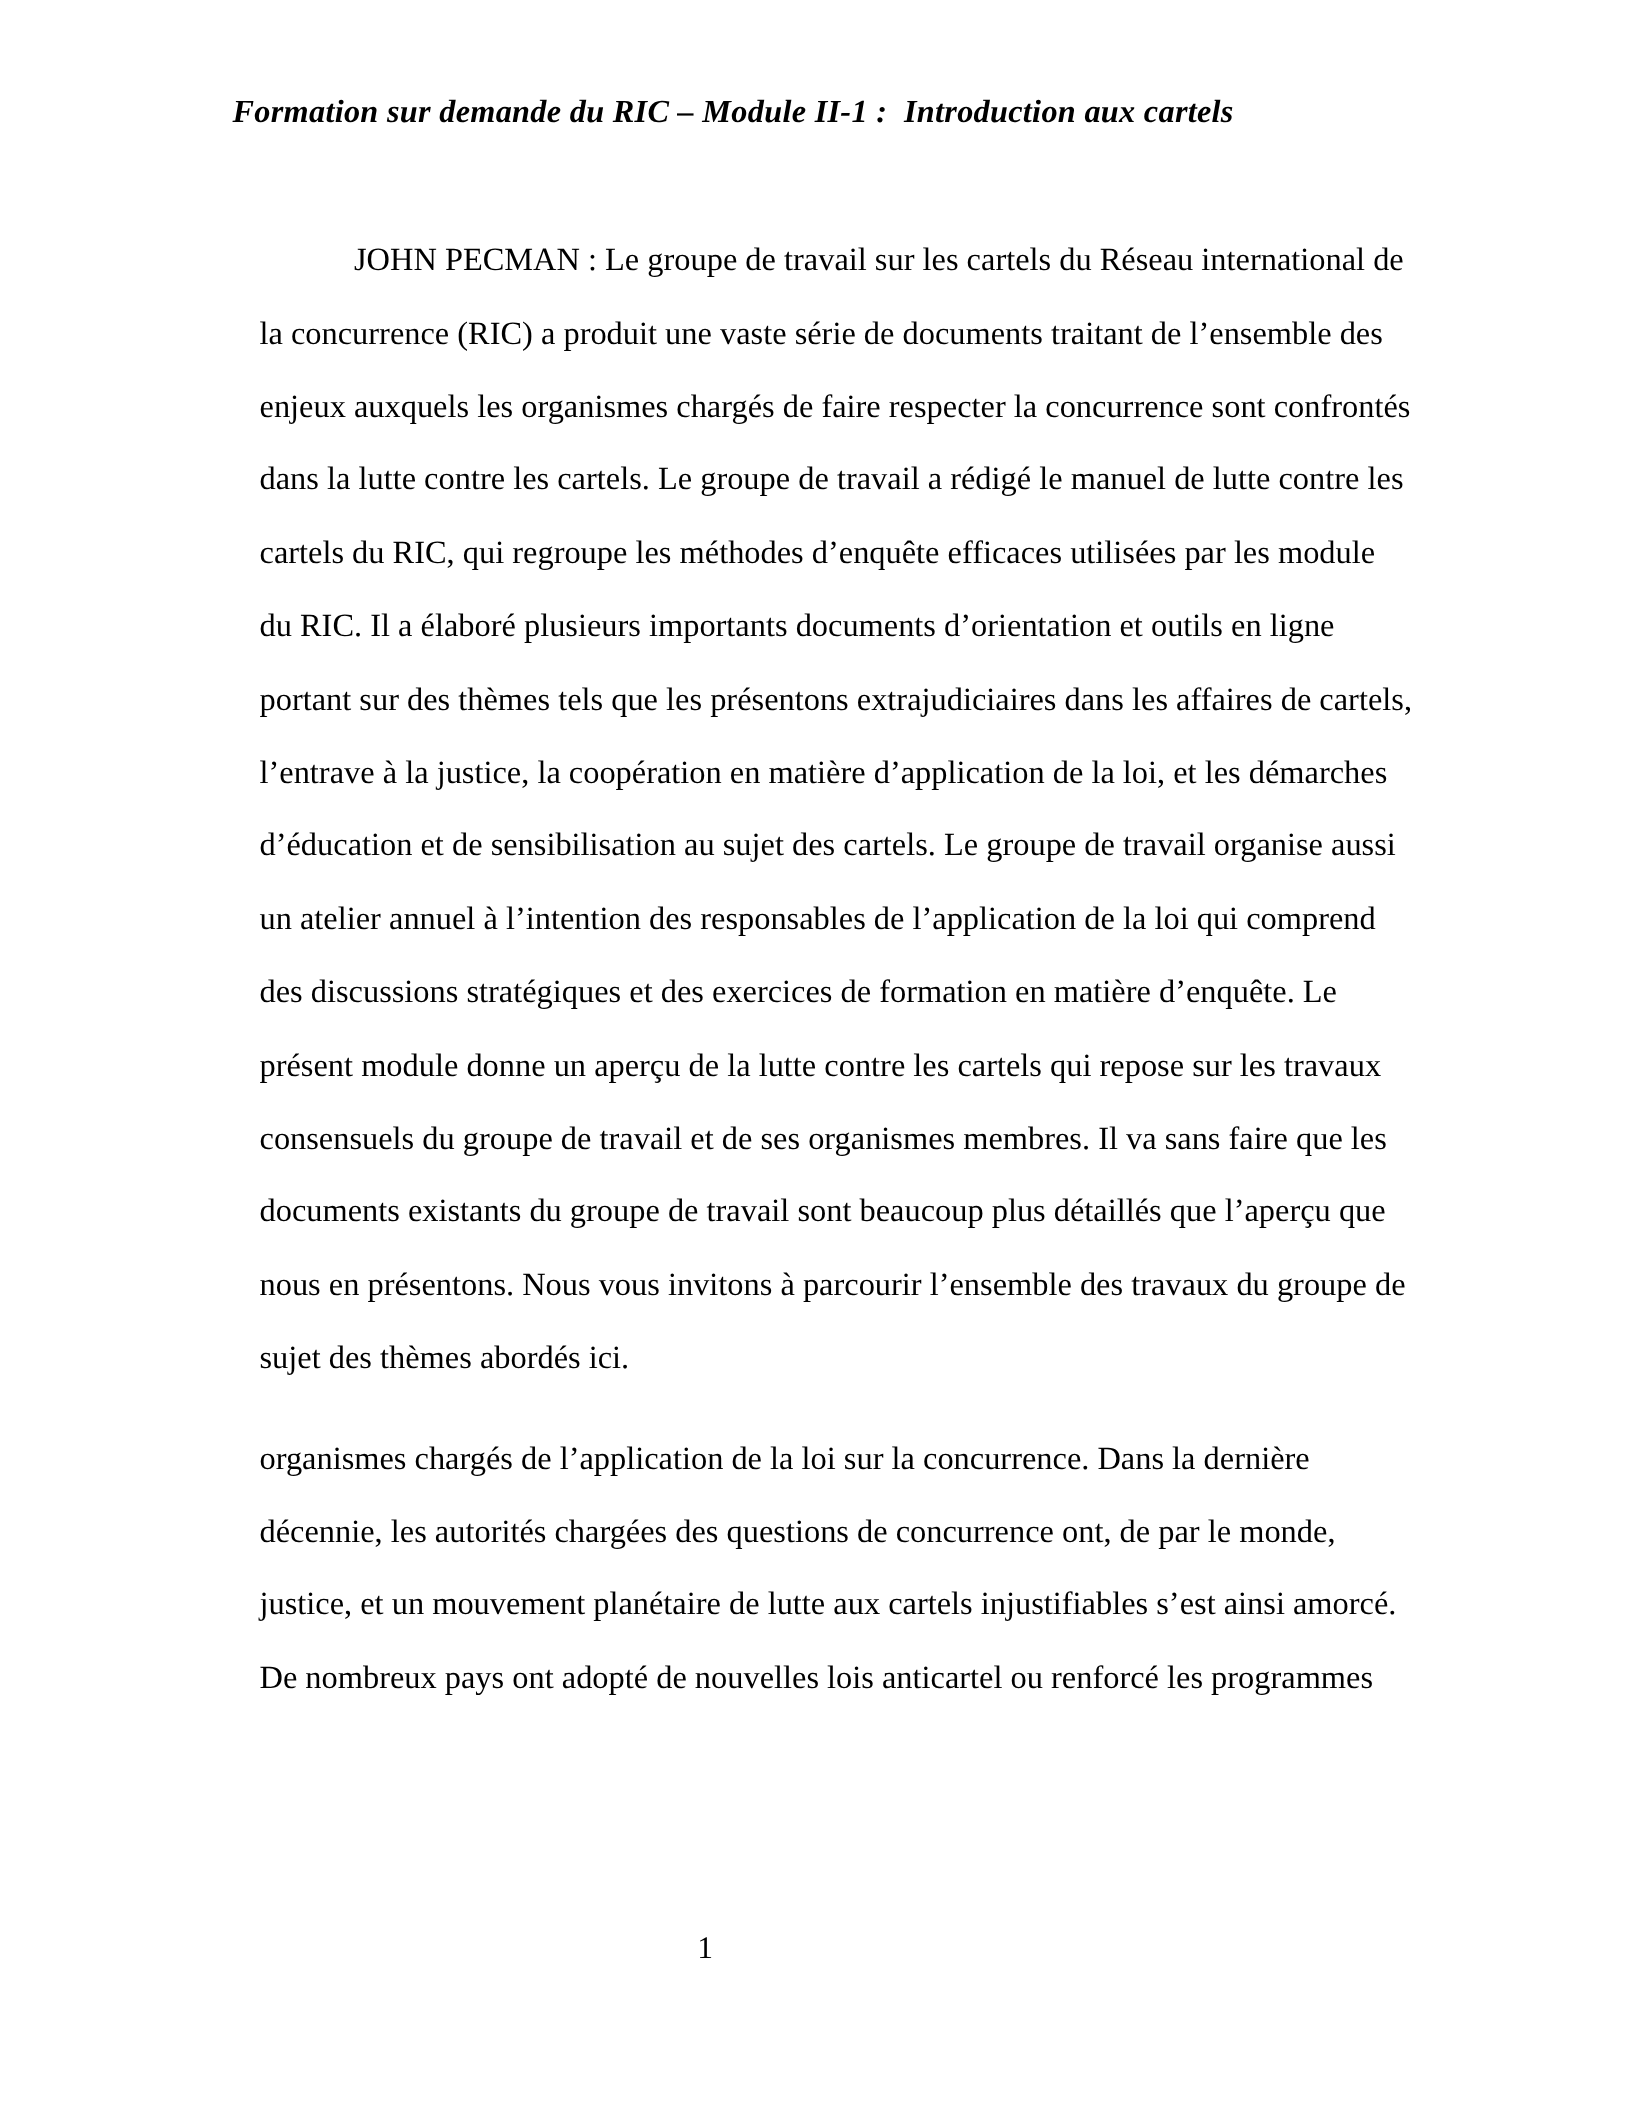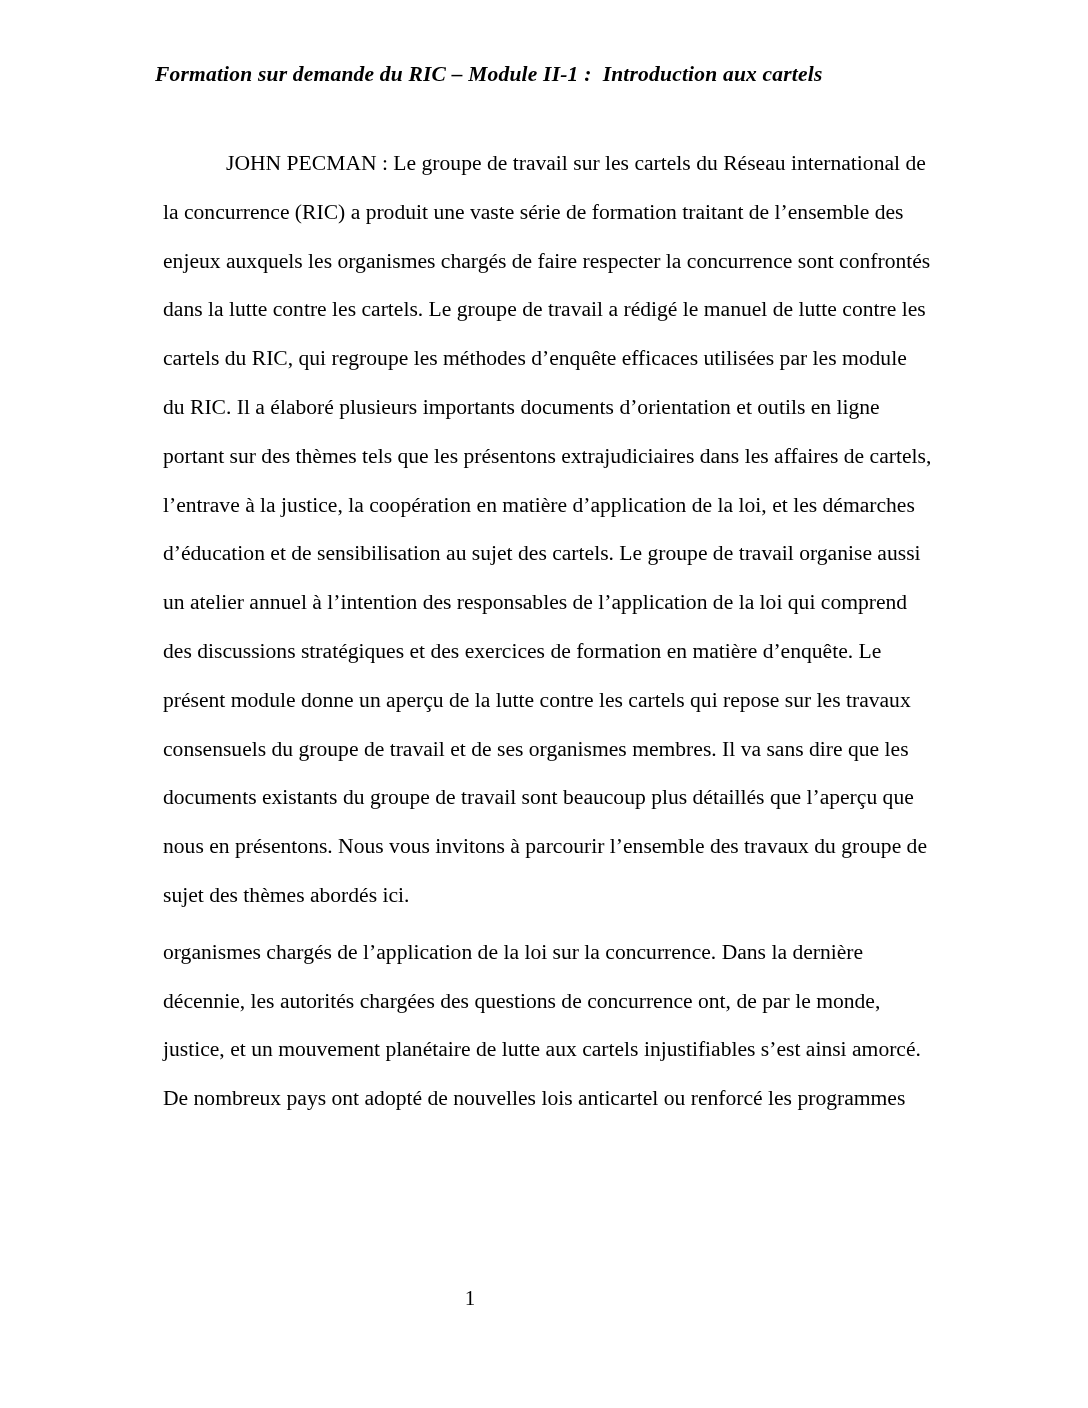--- a/index.html
+++ b/index.html
@@ -28,21 +28,21 @@
   }
   .doc-body {
     position: absolute;
     left: 155px;
     top: 131px;
     width: 800px;
     font-size: 21.6px;
     line-height: 48.8px;
   }
   .paragraph {
-    margin: 8px;
+    margin: 18px;
     padding: 0;
   }
   .text-line {
     white-space: pre;
     height: 48.8px;
   }
   .text-line.first {
     padding-left: 63px;
   }
   .doc-footer {
@@ -57,32 +57,32 @@
 </style>
 </head>
 <body>
 
 <div class="page">
   <div class="doc-header">Formation sur demande du RIC – Module II-1 :  Introduction aux cartels</div>
 
   <div class="doc-body">
       <div class="paragraph">
         <div class="text-line first">JOHN PECMAN : Le groupe de travail sur les cartels du Réseau international de</div>
-        <div class="text-line">la concurrence (RIC) a produit une vaste série de formation traitant de l’ensemble des</div>
+        <div class="text-line">la concurrence (RIC) a produit une vaste série de documents traitant de l’ensemble des</div>
         <div class="text-line">enjeux auxquels les organismes chargés de faire respecter la concurrence sont confrontés</div>
         <div class="text-line">dans la lutte contre les cartels. Le groupe de travail a rédigé le manuel de lutte contre les</div>
         <div class="text-line">cartels du RIC, qui regroupe les méthodes d’enquête efficaces utilisées par les module</div>
         <div class="text-line">du RIC. Il a élaboré plusieurs importants documents d’orientation et outils en ligne</div>
         <div class="text-line">portant sur des thèmes tels que les présentons extrajudiciaires dans les affaires de cartels,</div>
         <div class="text-line">l’entrave à la justice, la coopération en matière d’application de la loi, et les démarches</div>
         <div class="text-line">d’éducation et de sensibilisation au sujet des cartels. Le groupe de travail organise aussi</div>
         <div class="text-line">un atelier annuel à l’intention des responsables de l’application de la loi qui comprend</div>
         <div class="text-line">des discussions stratégiques et des exercices de formation en matière d’enquête. Le</div>
         <div class="text-line">présent module donne un aperçu de la lutte contre les cartels qui repose sur les travaux</div>
-        <div class="text-line">consensuels du groupe de travail et de ses organismes membres. Il va sans dire que les</div>
+        <div class="text-line">consensuels du groupe de travail et de ses organismes membres. Il va sans faire que les</div>
         <div class="text-line">documents existants du groupe de travail sont beaucoup plus détaillés que l’aperçu que</div>
         <div class="text-line">nous en présentons. Nous vous invitons à parcourir l’ensemble des travaux du groupe de</div>
         <div class="text-line">sujet des thèmes abordés ici.</div>
       </div>
       <div class="paragraph">
         <div class="text-line">organismes chargés de l’application de la loi sur la concurrence. Dans la dernière</div>
         <div class="text-line">décennie, les autorités chargées des questions de concurrence ont, de par le monde,</div>
         <div class="text-line">justice, et un mouvement planétaire de lutte aux cartels injustifiables s’est ainsi amorcé.</div>
         <div class="text-line">De nombreux pays ont adopté de nouvelles lois anticartel ou renforcé les programmes</div>
       </div>

